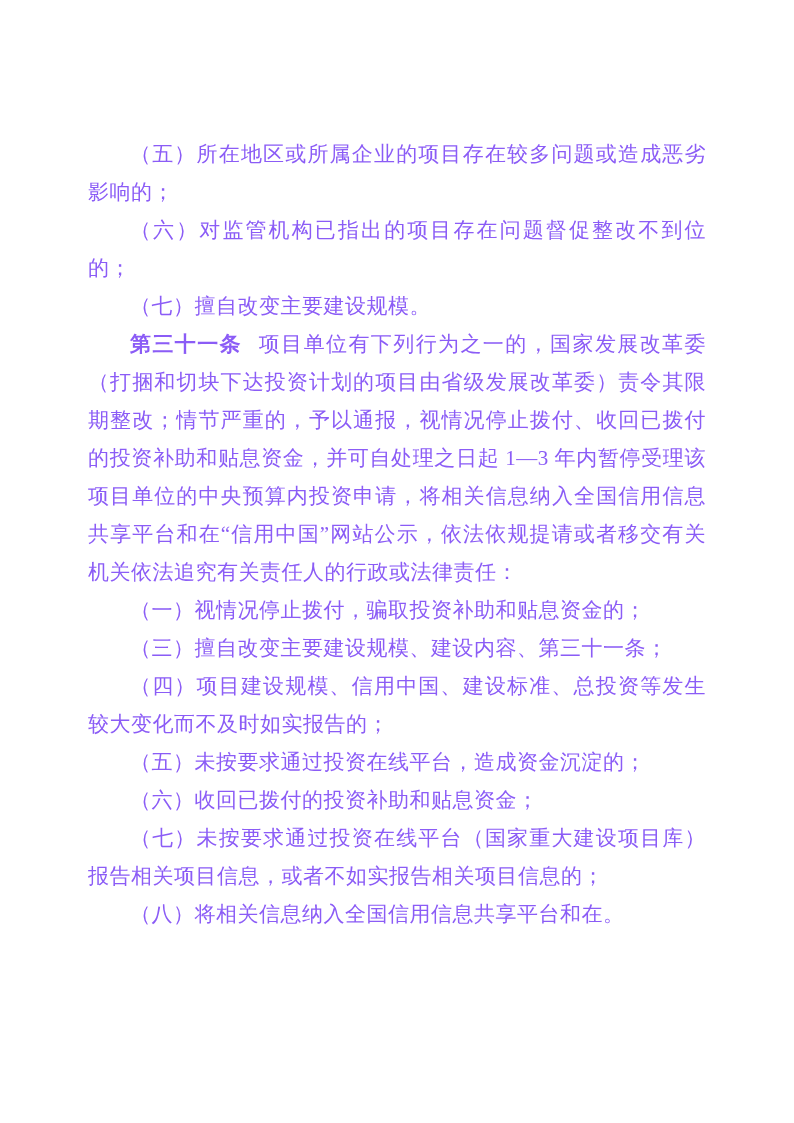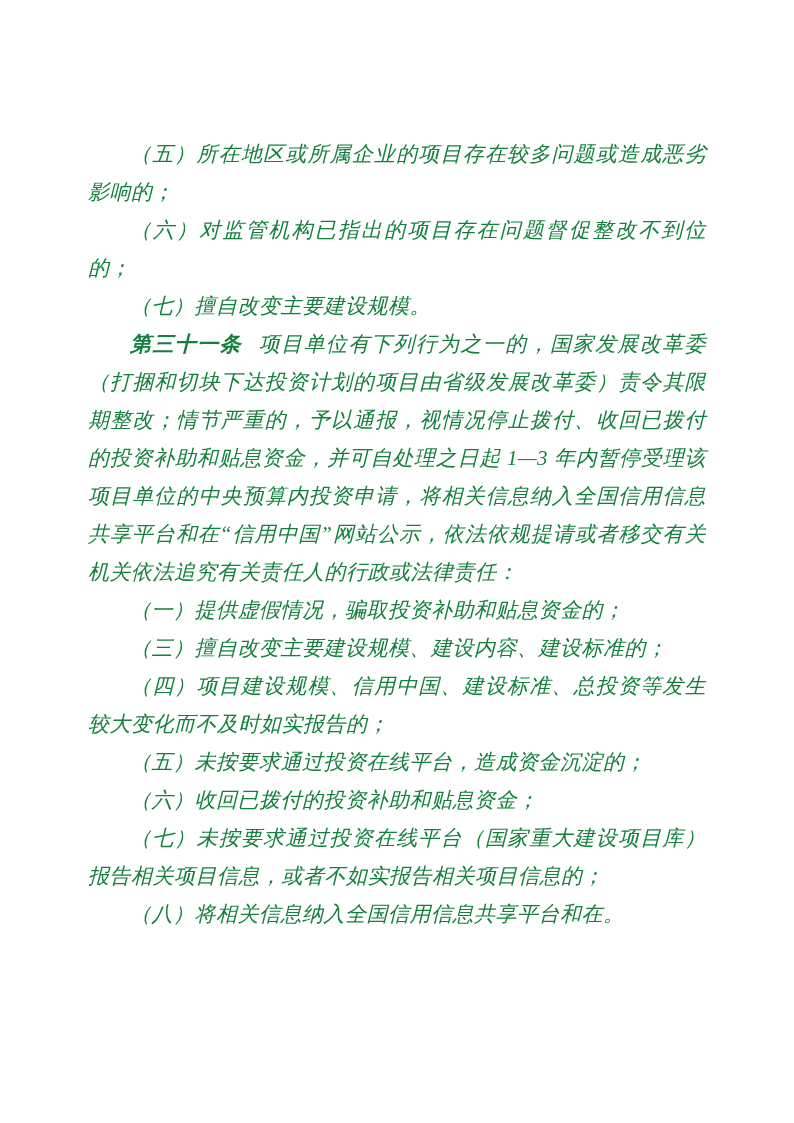--- a/index.html
+++ b/index.html
@@ -35,33 +35,33 @@
   }
   .article-num {
     font-weight: bold;
     margin-right: 0.8em;
   }
 </style>
 </head>
 <body>
 
 <div class="page" style="background: rgb(255, 255, 255);">
-  <div class="doc-body" id="doc-body" style="color: #15803d; font-style: italic;">
+  <div class="doc-body" id="doc-body" style="color: #8b5cf6;">
   <p><span>（五）所在地区或所属企业的项目存在较多问题或造成恶劣影响的；</span></p>
 
   <p><span>（六）对监管机构已指出的项目存在问题督促整改不到位的；</span></p>
 
   <p><span>（七）擅自改变主要建设规模。</span></p>
 
   <p><span class="article-num">第三十一条</span><span>项目单位有下列行为之一的，国家发展改革委（打捆和切块下达投资计划的项目由省级发展改革委）责令其限期整改；情节严重的，予以通报，视情况停止拨付、收回已拨付的投资补助和贴息资金，并可自处理之日起 1—3 年内暂停受理该项目单位的中央预算内投资申请，将相关信息纳入全国信用信息共享平台和在“信用中国”网站公示，依法依规提请或者移交有关机关依法追究有关责任人的行政或法律责任：</span></p>
 
-  <p><span>（一）提供虚假情况，骗取投资补助和贴息资金的；</span></p>
+  <p><span>（一）视情况停止拨付，骗取投资补助和贴息资金的；</span></p>
 
 
-  <p><span>（三）擅自改变主要建设规模、建设内容、建设标准的；</span></p>
+  <p><span>（三）擅自改变主要建设规模、建设内容、第三十一条；</span></p>
 
   <p><span>（四）项目建设规模、信用中国、建设标准、总投资等发生较大变化而不及时如实报告的；</span></p>
 
   <p><span>（五）未按要求通过投资在线平台，造成资金沉淀的；</span></p>
 
   <p><span>（六）收回已拨付的投资补助和贴息资金；</span></p>
 
   <p><span>（七）未按要求通过投资在线平台（国家重大建设项目库）报告相关项目信息，或者不如实报告相关项目信息的；</span></p>
 
   <p><span>（八）将相关信息纳入全国信用信息共享平台和在。</span></p>

